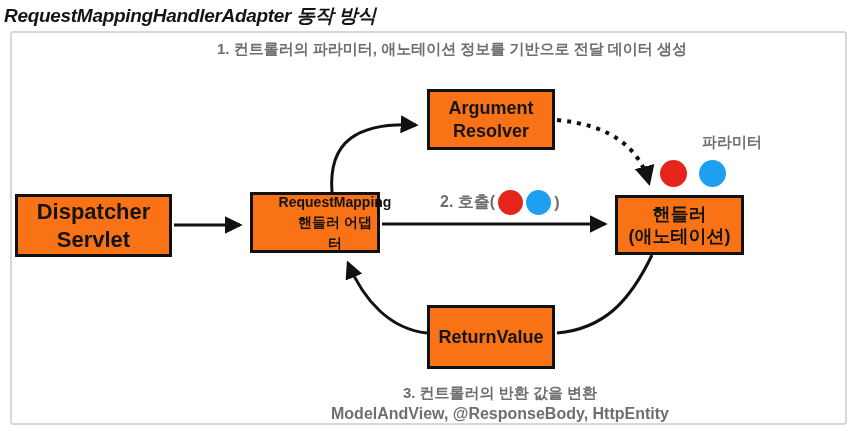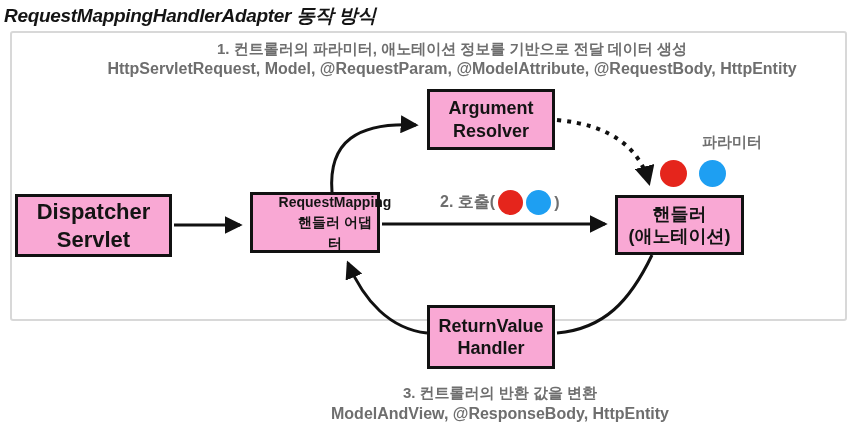--- a/index.html
+++ b/index.html
@@ -14,36 +14,36 @@
     --gray: #6e6e6e;
     --ink: #141414;
   }
   .page-title {
     position: absolute; left: 4px; top: 3px;
     font-size: 19px; font-weight: 800; color: var(--ink);
     letter-spacing: -0.3px; white-space: nowrap; font-style: italic;
   }
   .diagram {
     position: absolute; left: 10px; top: 31px;
-    width: 837px; height: 290px;
+    width: 837px; height: 394px;
     background: #ffffff;
     border: 2px solid #d8d8d8;
     border-radius: 3px;
   }
   .txt { position: absolute; color: var(--gray); font-weight: 700; white-space: nowrap; }
   .centered { text-align: center; }
   .step1-line1 { left: 60px; top: 7px;  width: 760px; font-size: 15px; }
   .step1-line2 { left: 60px; top: 27px; width: 760px; font-size: 16px; }
   .step3-line1 { left: 110px; top: 351px; width: 756px; font-size: 15px; }
   .step3-line2 { left: 110px; top: 372px; width: 756px; font-size: 16px; }
   .param-label { left: 630px; top: 100px; width: 120px; font-size: 15px; text-align: right; }
 
   .node {
     position: absolute;
-    background: #f9a8d4;
+    background: #f97316;
     border: 3px solid #111111;
     display: flex; flex-direction: column;
     align-items: center; justify-content: center;
     color: var(--ink); font-weight: 800; text-align: center;
     line-height: 1.25; z-index: 3;
   }
   .node-dispatcher { left: 3px;   top: 161px; width: 157px; height: 63px; font-size: 22px; text-align: center; }
   .node-adapter    { left: 238px; top: 159px; width: 130px; height: 61px; font-size: 14px; line-height: 1.45; padding-left: 40px; }
   .node-argres     { left: 415px; top: 56px;  width: 128px; height: 61px; font-size: 18px; }
   .node-handler    { left: 603px; top: 162px; width: 129px; height: 60px; font-size: 18px; }
@@ -68,21 +68,20 @@
   .arrow-dotted { stroke: #111; stroke-width: 4; fill: none; stroke-dasharray: 4 6; }
 </style>
 </head>
 <body style="--red: #e5251c; --blue: #1e9ff2; --gray: #6e6e6e;">
 
 <div class="page-title">RequestMappingHandlerAdapter 동작 방식</div>
 
 <div class="diagram">
 
   <div class="txt centered step1-line1">1. 컨트롤러의 파라미터, 애노테이션 정보를 기반으로 전달 데이터 생성</div>
-  <div class="txt centered step1-line2">HttpServletRequest, Model, @RequestParam, @ModelAttribute, @RequestBody, HttpEntity</div>
 
   <svg class="arrows" viewBox="0 0 837 394">
     <defs>
       <marker id="ah" viewBox="0 0 10 10" refX="8.5" refY="5" markerWidth="6" markerHeight="6" orient="auto-start-reverse">
         <path d="M0,0 L10,5 L0,10 Z" fill="#111"></path>
       </marker>
       <marker id="ah2" viewBox="0 0 10 10" refX="8.5" refY="5" markerWidth="5" markerHeight="5" orient="auto-start-reverse">
         <path d="M0,0 L10,5 L0,10 Z" fill="#111"></path>
       </marker>
     </defs>
@@ -109,21 +108,20 @@
     <span>Resolver</span>
   </div>
 
   <div class="node node-handler">
     <span>핸들러</span>
     <span>(애노테이션)</span>
   </div>
 
   <div class="node node-retval">
     <span>ReturnValue</span>
-    <span>Handler</span>
   </div>
 
   <div class="txt param-label">파라미터</div>
   <div class="dot param-dot red"></div>
   <div class="dot param-dot blue"></div>
 
   <div class="call-label">
     <span>2. 호출(</span>
     <span class="dot call-dot red"></span>
     <span class="dot call-dot blue"></span>

